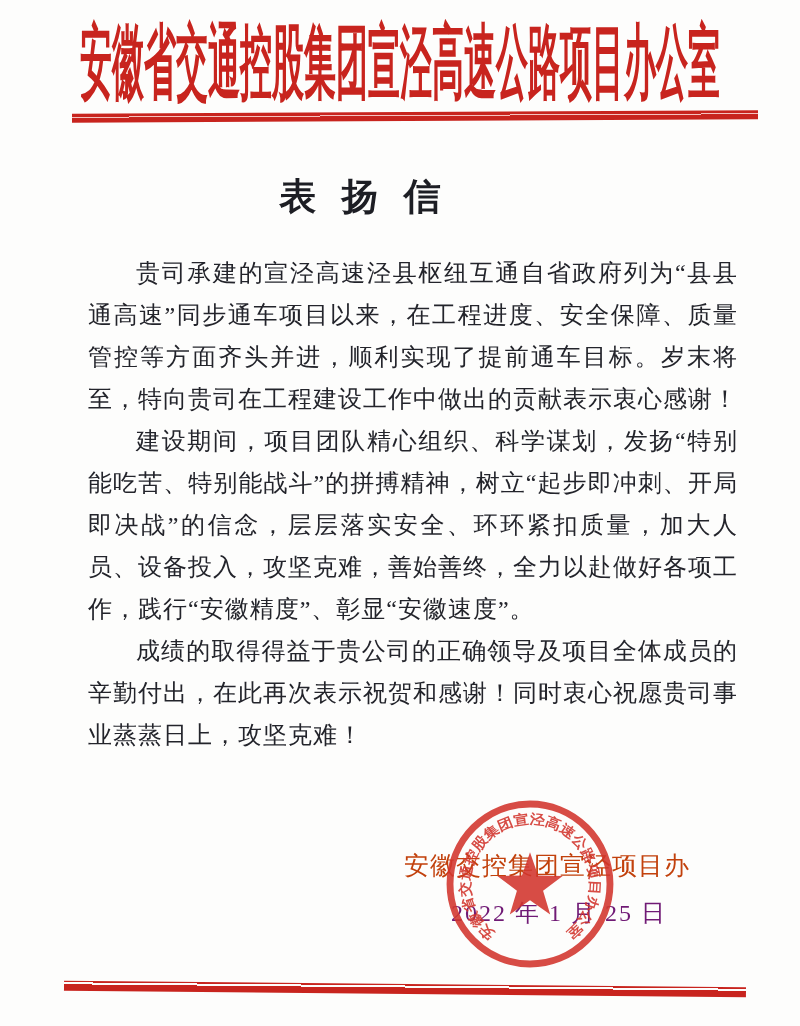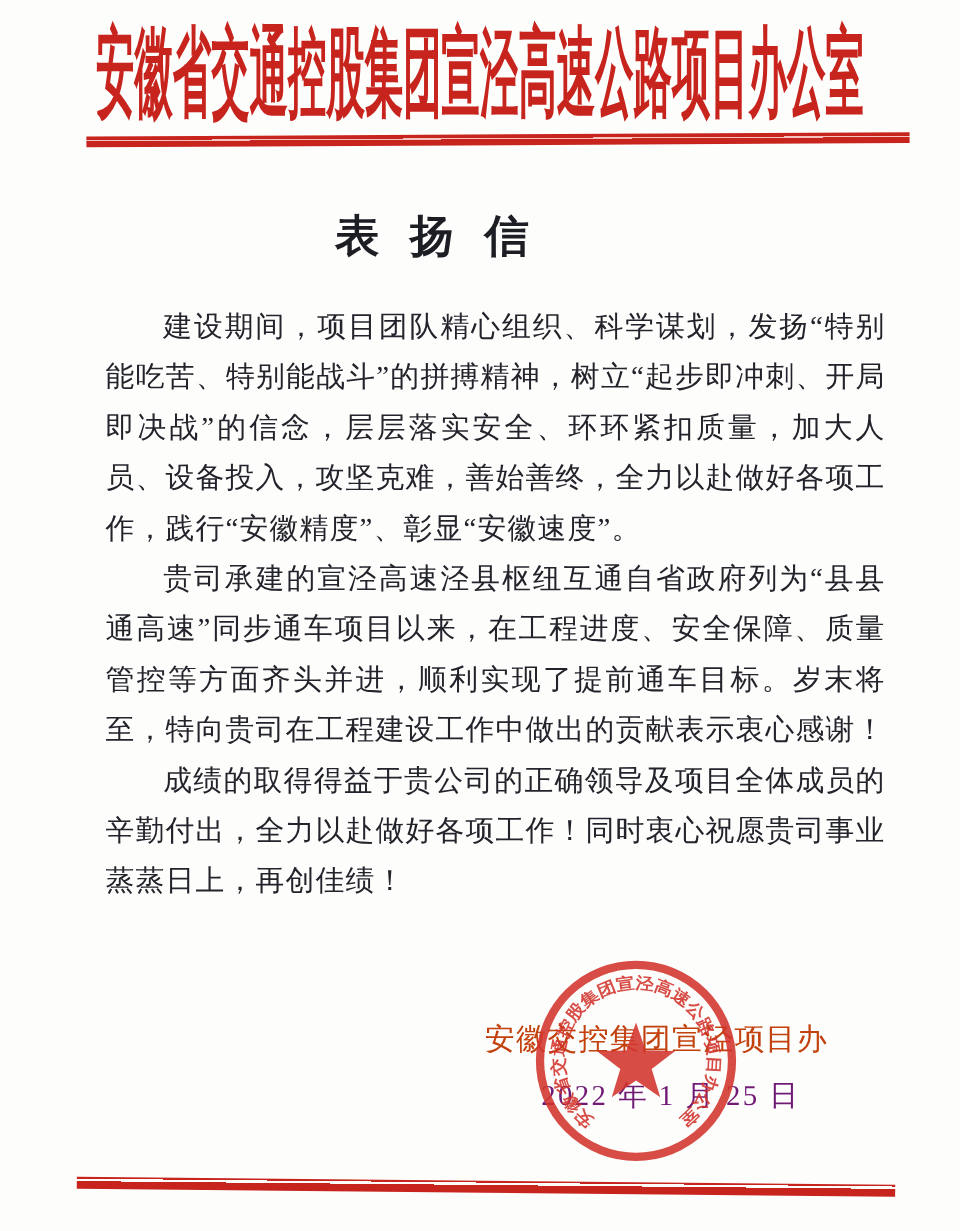--- a/index.html
+++ b/index.html
@@ -129,23 +129,23 @@
 <div class="page">
 
   <div class="letterhead">
     <div class="letterhead-text">安徽省交通控股集团宣泾高速公路项目办公室</div>
   </div>
   <div class="head-rule"></div>
 
   <div class="letter-title">表 扬 信</div>
 
   <div class="letter-body">
+    <p class="para">贵司承建的宣泾高速泾县枢纽互通自省政府列为“县县通高速”同步通车项目以来，在工程进度、安全保障、质量管控等方面齐头并进，顺利实现了提前通车目标。岁末将至，特向贵司在工程建设工作中做出的贡献表示衷心感谢！</p>
     <p class="para">建设期间，项目团队精心组织、科学谋划，发扬“特别能吃苦、特别能战斗”的拼搏精神，树立“起步即冲刺、开局即决战”的信念，层层落实安全、环环紧扣质量，加大人员、设备投入，攻坚克难，善始善终，全力以赴做好各项工作，践行“安徽精度”、彰显“安徽速度”。</p>
-    <p class="para">贵司承建的宣泾高速泾县枢纽互通自省政府列为“县县通高速”同步通车项目以来，在工程进度、安全保障、质量管控等方面齐头并进，顺利实现了提前通车目标。岁末将至，特向贵司在工程建设工作中做出的贡献表示衷心感谢！</p>
-    <p class="para">成绩的取得得益于贵公司的正确领导及项目全体成员的辛勤付出，全力以赴做好各项工作！同时衷心祝愿贵司事业蒸蒸日上，再创佳绩！</p>
+    <p class="para">成绩的取得得益于贵公司的正确领导及项目全体成员的辛勤付出，在此再次表示祝贺和感谢！同时衷心祝愿贵司事业蒸蒸日上，攻坚克难！</p>
   </div>
 
   <div class="signature">安徽交控集团宣泾项目办</div>
   <div class="letter-date">2022 年 1 月 25 日</div>
 
   <svg class="seal" viewBox="0 0 200 200" xmlns="http://www.w3.org/2000/svg">
     <circle cx="100" cy="100" r="93" fill="none" stroke="#d2342c" stroke-width="8"></circle>
     <polygon fill="#d2342c" points="100,63 109.4,90.1 138,90.6 115.2,107.9 123.5,135.4 100,119 76.5,135.4 84.8,107.9 62,90.6 90.6,90.1"></polygon>
     <defs>
       <path id="sealArc" d="M 59.8,157.3 A 70,70 0 1 1 140.2,157.3" fill="none"></path>

